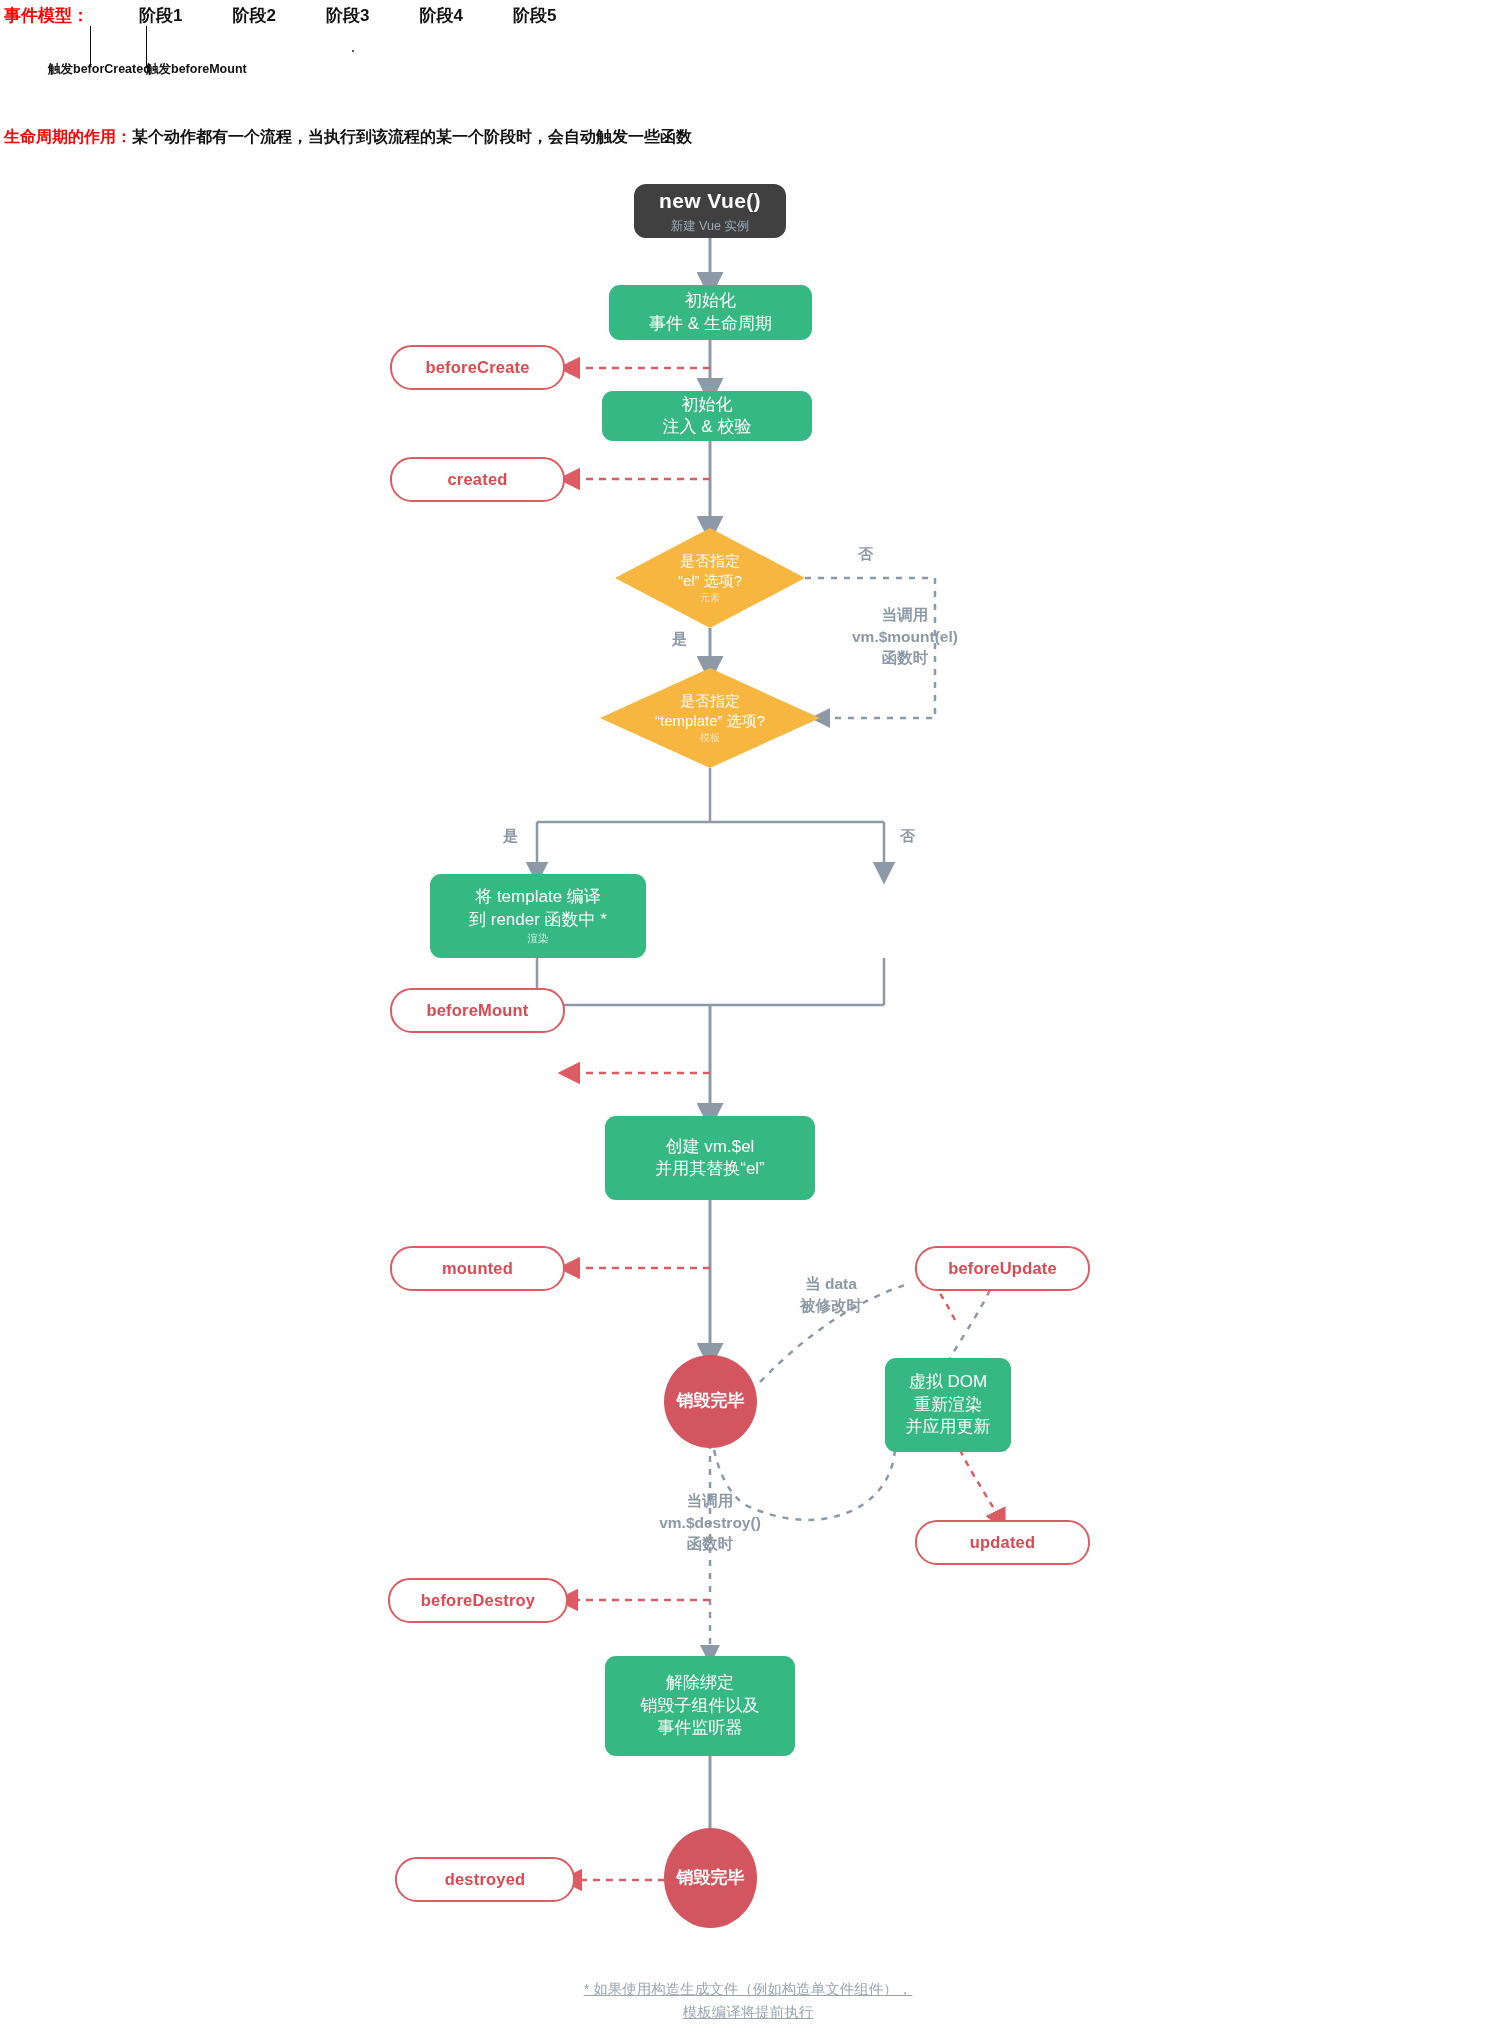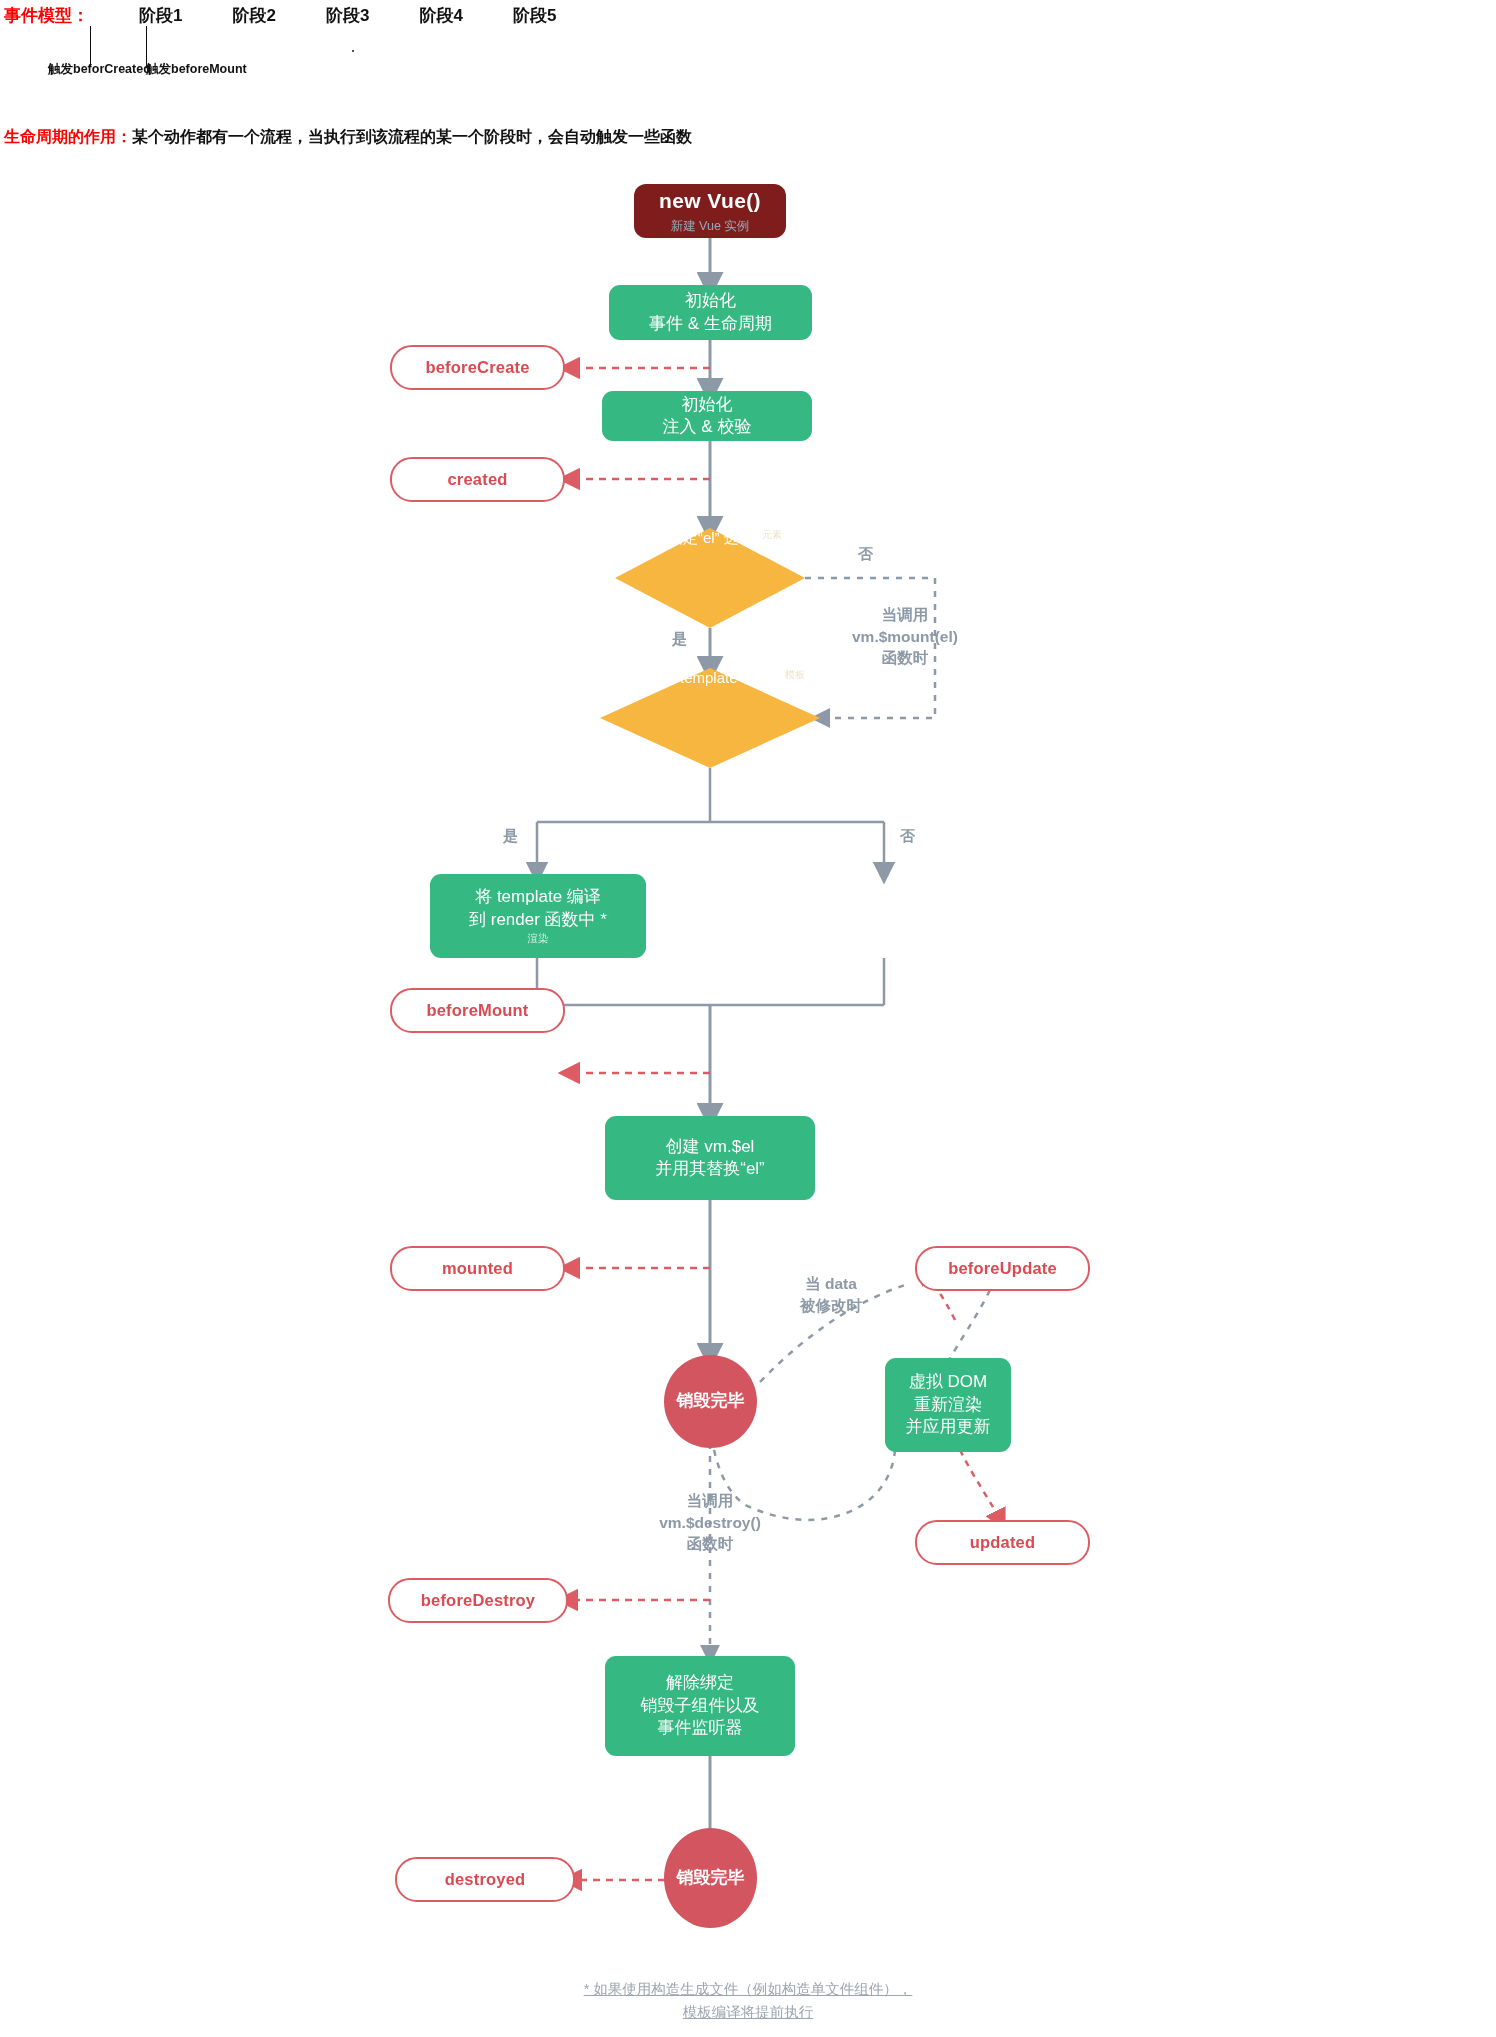--- a/index.html
+++ b/index.html
@@ -18,34 +18,34 @@
     font-size:16px;font-weight:bold;color:#111;}
   .anno-line2 .red{color:#ff0000;}
   .tick-label{position:absolute;font-size:12.5px;font-weight:bold;color:#111;white-space:nowrap;}
   .tick-line{position:absolute;width:1px;background:#111;}
 
   
   .node{position:absolute;box-sizing:border-box;display:flex;
     flex-direction:column;align-items:center;justify-content:center;
     text-align:center;line-height:1.32;}
 
-  .node-dark{background:#7f1d1d;border-radius:12px;color:#ffffff;text-align:center;}
+  .node-dark{background:#404040;border-radius:12px;color:#ffffff;text-align:center;}
   .node-dark .t1{font-size:21px;font-weight:bold;letter-spacing:.4px;}
   .node-dark .t2{font-size:12.5px;color:#9aa8b5;margin-top:3px;}
 
   .node-green{background:#35b881;border-radius:11px;color:#ffffff;}
   .node-green .t1{font-size:17px;}
   .node-green .t2{font-size:17px;}
   .node-green .sub{font-size:10.5px;color:#d6efe4;margin-top:1px;}
 
   .node-diamond{position:absolute;}
   .node-diamond .dia{position:absolute;inset:0;background:#f7b63f;
     clip-path:polygon(50% 0,100% 50%,50% 100%,0 50%);}
-  .node-diamond .dtext{position:absolute;inset:0;display:flex;flex-direction:row;
-    justify-content:center;color:#ffffff;text-align:center;
+  .node-diamond .dtext{position:absolute;inset:0;display:flex;flex-direction:column;
+    align-items:center;justify-content:center;color:#ffffff;text-align:center;
     font-size:15px;line-height:1.34;}
   .node-diamond .dsub{font-size:10px;color:#efe1c4;margin-top:0px;}
 
   .node-pill{background:#ffffff;border:2px solid #dd5c63;border-radius:22px;
     color:#d94a52;font-weight:bold;font-size:16.5px;letter-spacing:.2px;}
 
   .node-circle{background:#d2555f;border-radius:50%;color:#ffffff;
     font-weight:bold;font-size:17px;}
 
   

